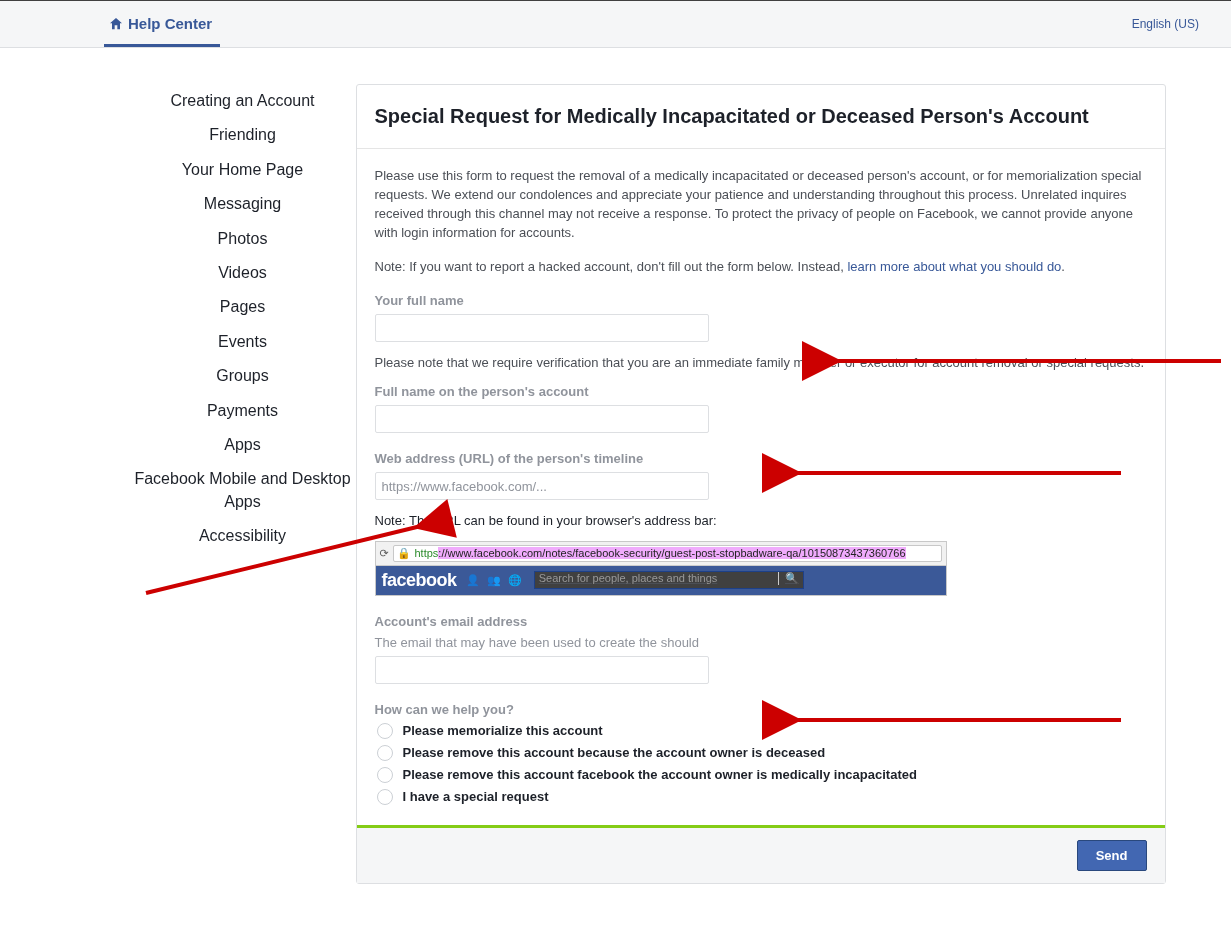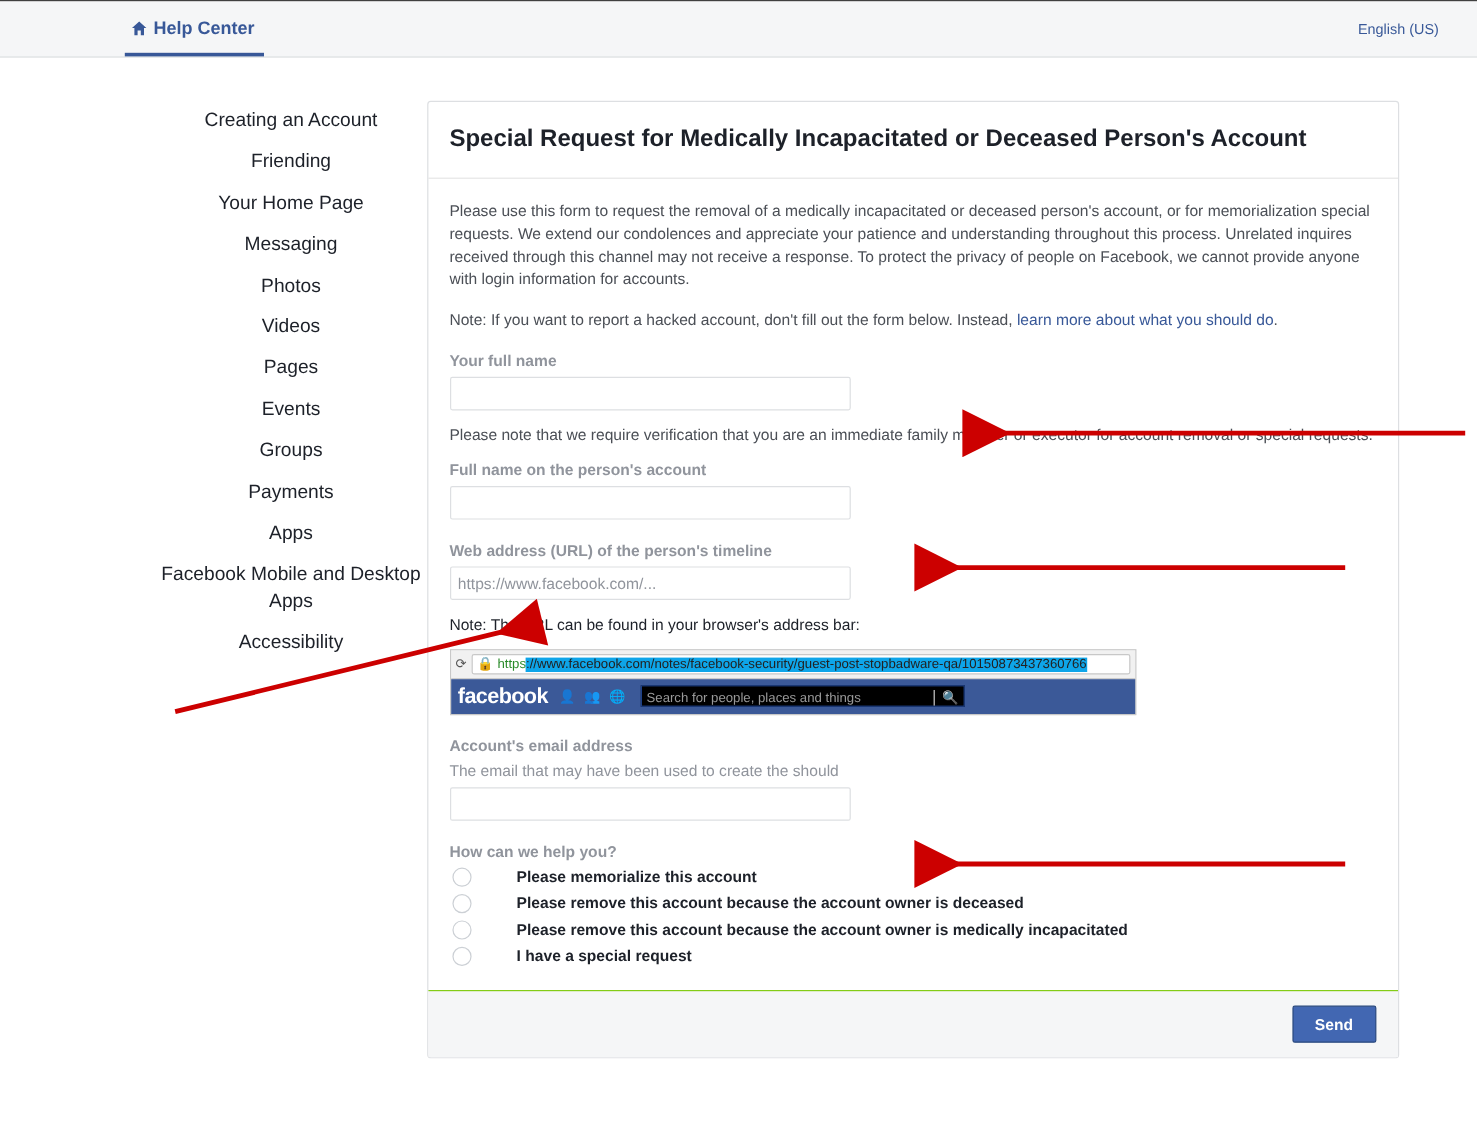--- a/index.html
+++ b/index.html
@@ -142,68 +142,68 @@
     background:#fff;
     border:1px solid #c8c8c8;
     border-radius:2px;
     padding:1px 4px;
     font-size:11px;
     margin-left:4px;
   }
   .url-example .addr-input .lock {color:#2a8a2a;font-weight:bold;}
   .url-example .addr-input .https {color:#2a8a2a;}
   .url-example .addr-input .rest {color:#222;}
-  .url-example .addr-input .sel { background:#0ea5e9; }
+  .url-example .addr-input .sel { background:#f0abfc; }
   .url-example .fb-row {
     background:#3b5998;
     display:flex;
     align-items:center;
     padding:4px 6px;
     gap:10px;
   }
   .url-example .fb-logo {
     color:#fff;
     font-weight:bold;
     font-size:18px;
     font-family: "Klavika", Arial, sans-serif;
     letter-spacing:-0.5px;
   }
   .url-example .mini-icons { color:#6a7ec1; font-size:11px; letter-spacing:2px; }
   .url-example .fb-search {
-    background:#000000;
+    background:#404040;
     border:1px solid #1d4088;
     height:16px;
     width:260px;
     display:flex;
-    align-items:flex-end;
+    align-items:flex-start;
     justify-content:space-between;
     padding:0 4px;
+    text-decoration:underline;
   }
   .url-example .fb-search span { color:#999; font-size:11px;}
   .url-example .fb-search .mag { color:#999; border-left:1px solid #ccc; padding-left:6px;}
   .radio-group { margin-top:6px; }
   .radio-row {
     display:flex;
     align-items:center;
     margin: 6px 0;
-    gap: 28px;
   }
   .radio-row input[type=radio] {
     appearance:none;
     -webkit-appearance:none;
     width:16px;height:16px;
     border:1px solid #ccd0d5;
     border-radius:50%;
     margin:0 10px 0 2px;
     background:#fff;
   }
   .radio-row label { font-weight:bold; color:#1d2129; font-size:13px; }
   .card-footer {
     background:#f5f6f7;
-    border-top:1px solid #84cc16;
+    border-top:3px solid #84cc16;
     padding: 12px 18px;
     text-align:right;
   }
   .send-btn {
     background:#4267b2;
     color:#fff;
     border:1px solid #29487d;
     font-weight:bold;
     font-size:13px;
     padding: 7px 18px;
@@ -308,21 +308,21 @@
             <div class="radio-row">
               <input type="radio" name="help" style="">
               <label>Please memorialize this account</label>
             </div>
             <div class="radio-row">
               <input type="radio" name="help" style="">
               <label>Please remove this account because the account owner is deceased</label>
             </div>
             <div class="radio-row">
               <input type="radio" name="help" style="">
-              <label>Please remove this account because the account owner is medically incapacitated</label>
+              <label>Please remove this account facebook the account owner is medically incapacitated</label>
             </div>
             <div class="radio-row">
               <input type="radio" name="help" style="">
               <label>I have a special request</label>
             </div>
           </div>
           <div style="height:10px;"></div>
         </div>
         <div class="card-footer">
           <button class="send-btn">Send</button>

